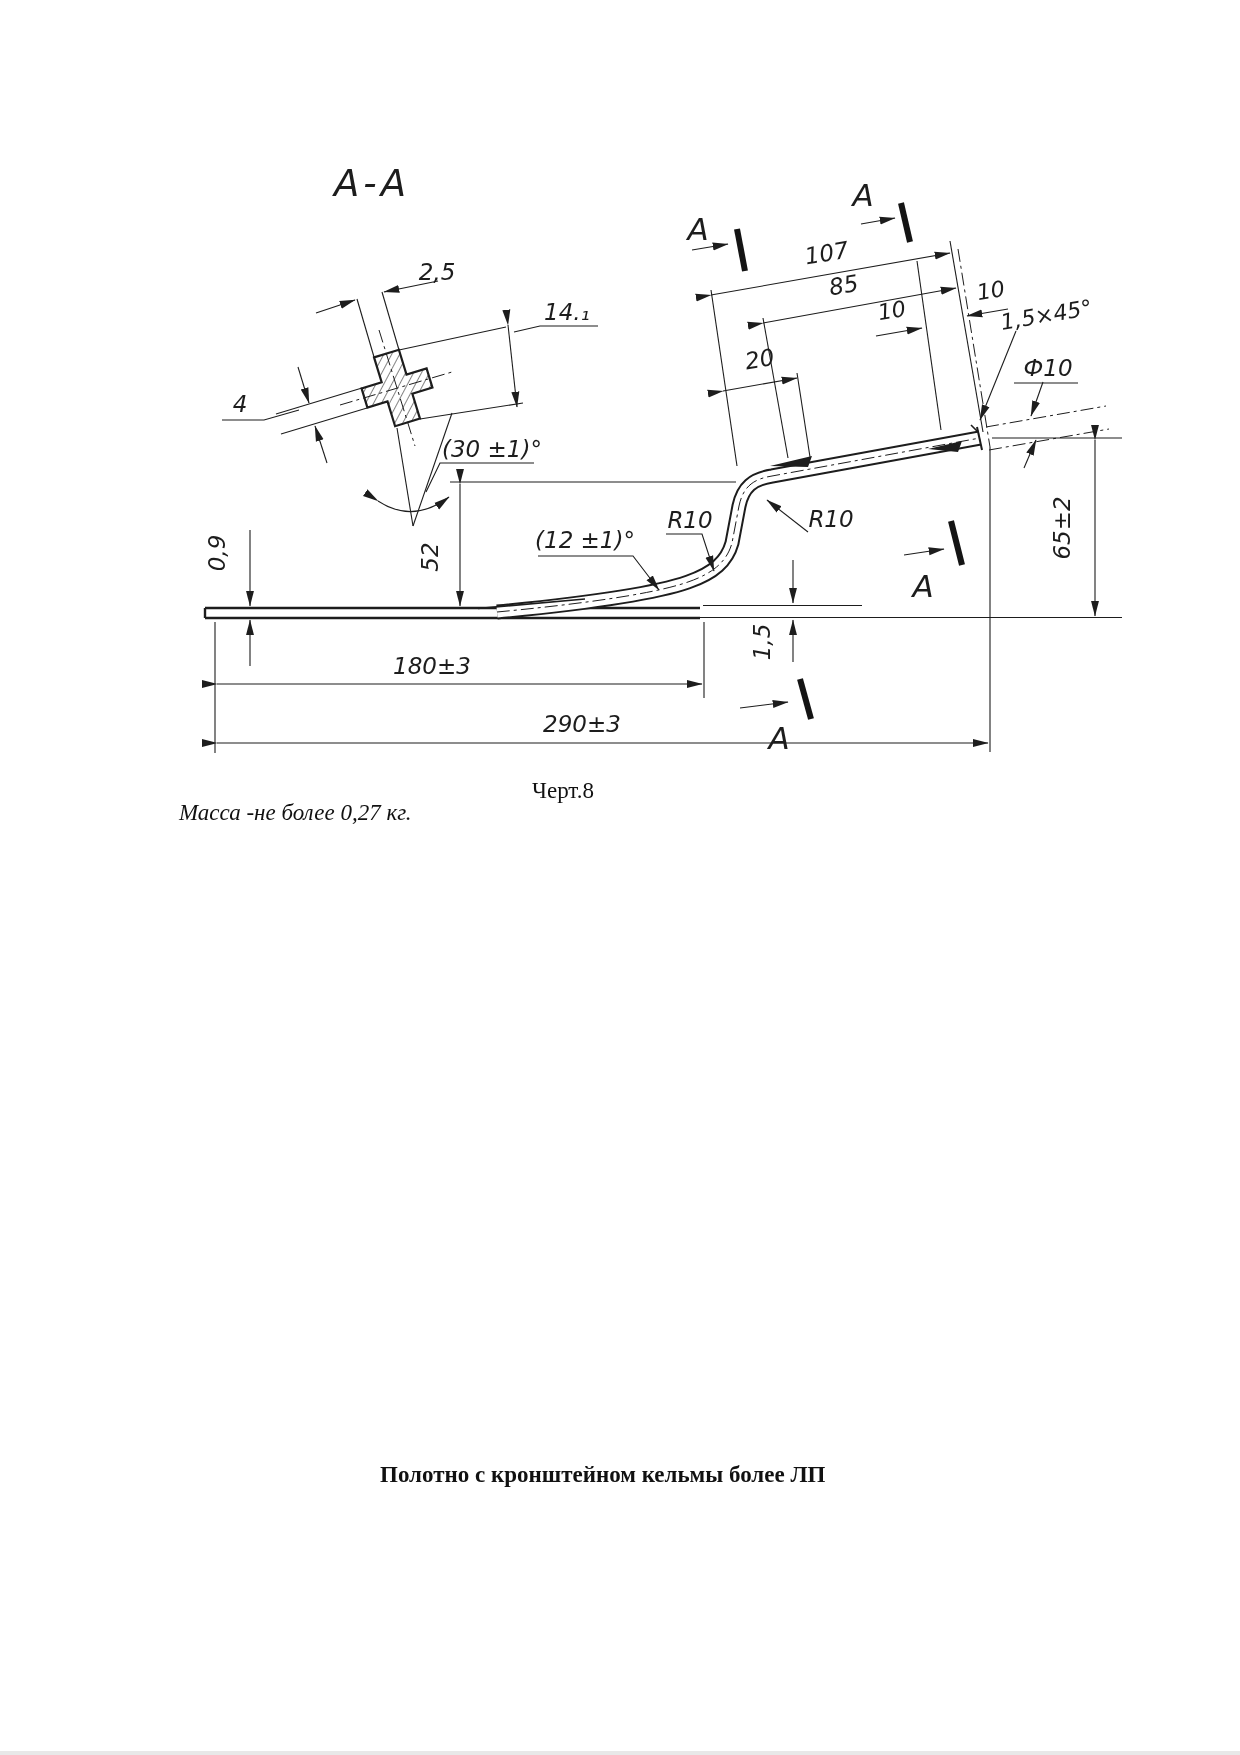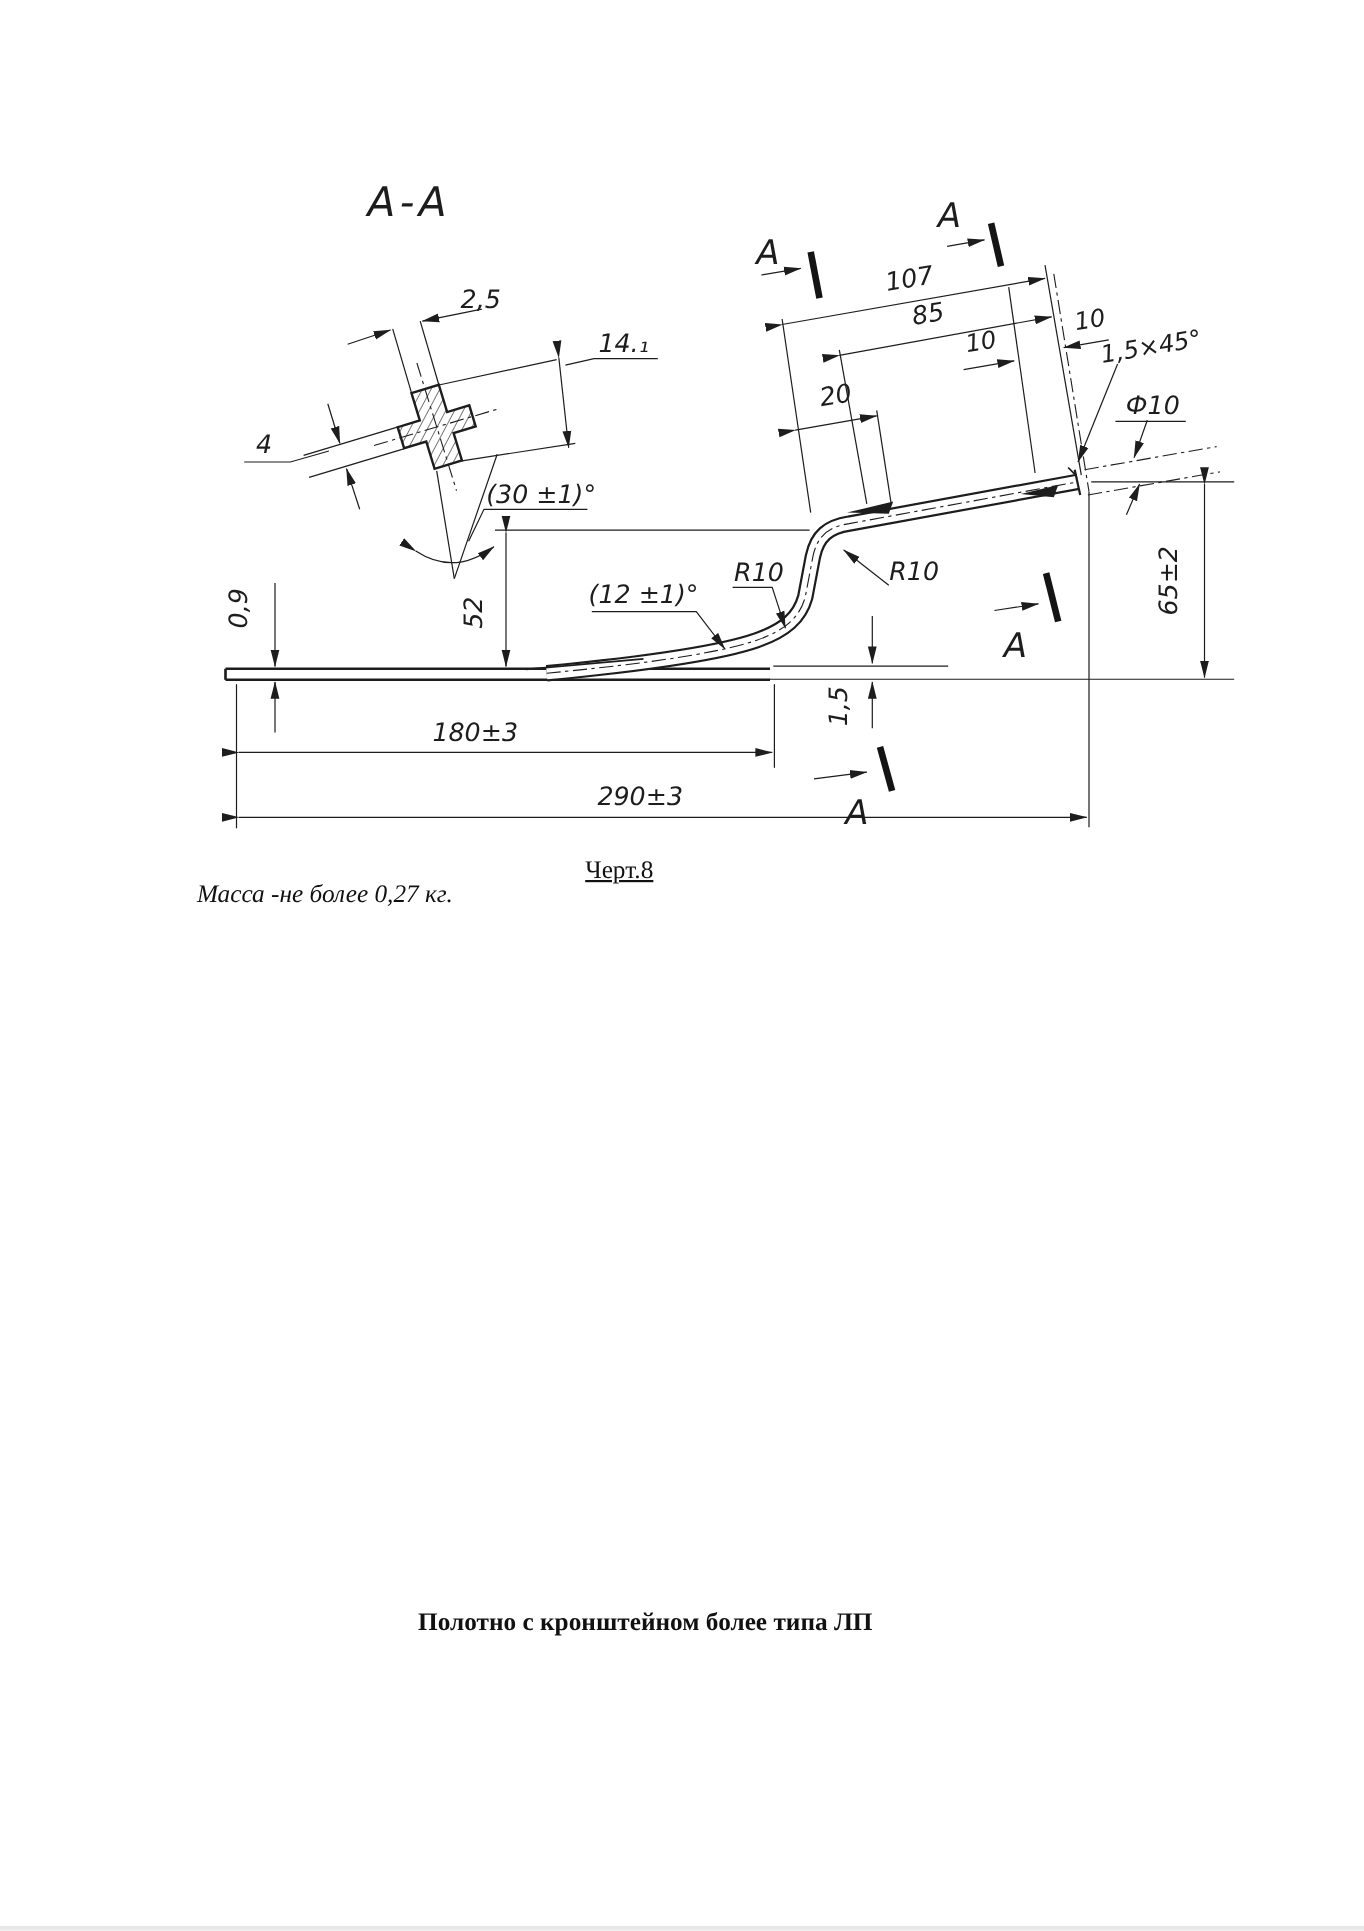--- a/index.html
+++ b/index.html
@@ -1,20 +1,20 @@
 <!DOCTYPE html>
 <html><head>
 <meta charset="utf-8">
 <style>
   html,body{margin:0;padding:0;background:#e8e8e8;}
   .page{position:relative;width:1240px;height:1751px;background:#ffffff;margin:0 auto;
         font-family:"Liberation Serif", serif;overflow:hidden;}
   .page svg{position:absolute;left:0;top:0;}
   .caption{position:absolute;font-size:23px;color:#111;white-space:nowrap;}
-  .cap-fig{left:532px;top:778px;text-decoration:underline;}
+  .cap-fig{left:532px;top:778px;}
   .cap-mass{left:179px;top:800px;font-style:italic;}
   .cap-title{left:380px;top:1462px;font-weight:bold;font-size:23px;}
   text{font-family:"DejaVu Sans", sans-serif;font-style:italic;fill:#1d1d1d;}
   .dim{font-size:23px;}
   .dim-sm{font-size:22px;}
   .marker{font-size:31px;}
   .sec-title{font-size:37px;letter-spacing:4px;}
   .ink{stroke:#1d1d1d;fill:none;}
   .thick{stroke-width:2.4;}
   .thin{stroke-width:1.1;}
@@ -221,15 +221,15 @@
 
     <g>
       <path class="ink thin" d="M217,743 H988" marker-start="url(#ah)" marker-end="url(#ah)"></path>
       <text class="dim" x="582" y="732" text-anchor="middle">290±3</text>
     </g>
   </g>
 </svg>
 
 <div class="caption cap-fig">Черт.8</div>
 <div class="caption cap-mass">Масса -не более 0,27 кг.</div>
-<div class="caption cap-title">Полотно с кронштейном более типа ЛП</div>
+<div class="caption cap-title">Полотно с кронштейном кельмы более ЛП</div>
 
 </div>
 
 </body></html>

